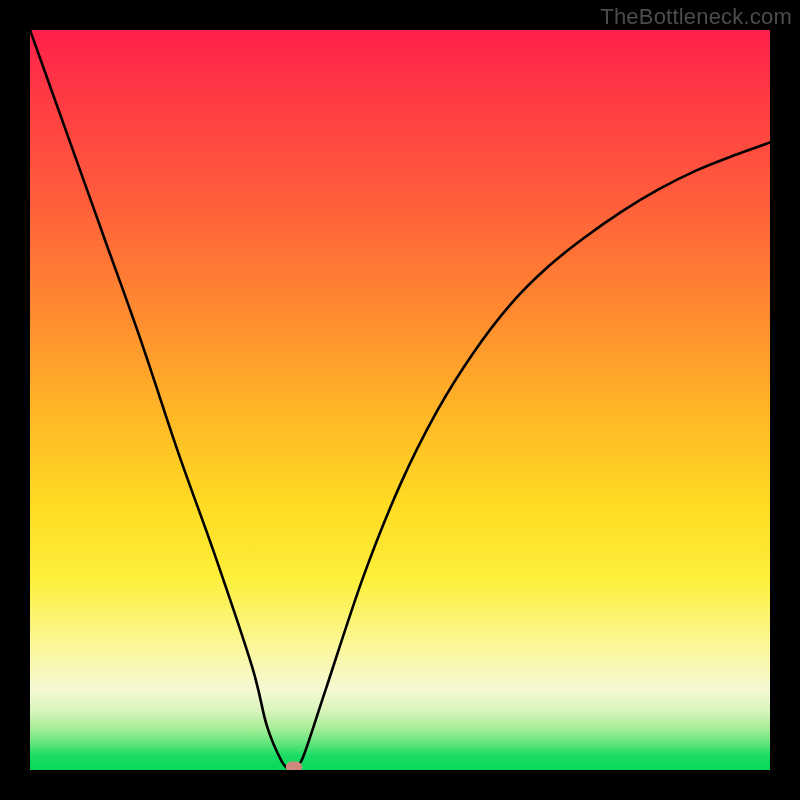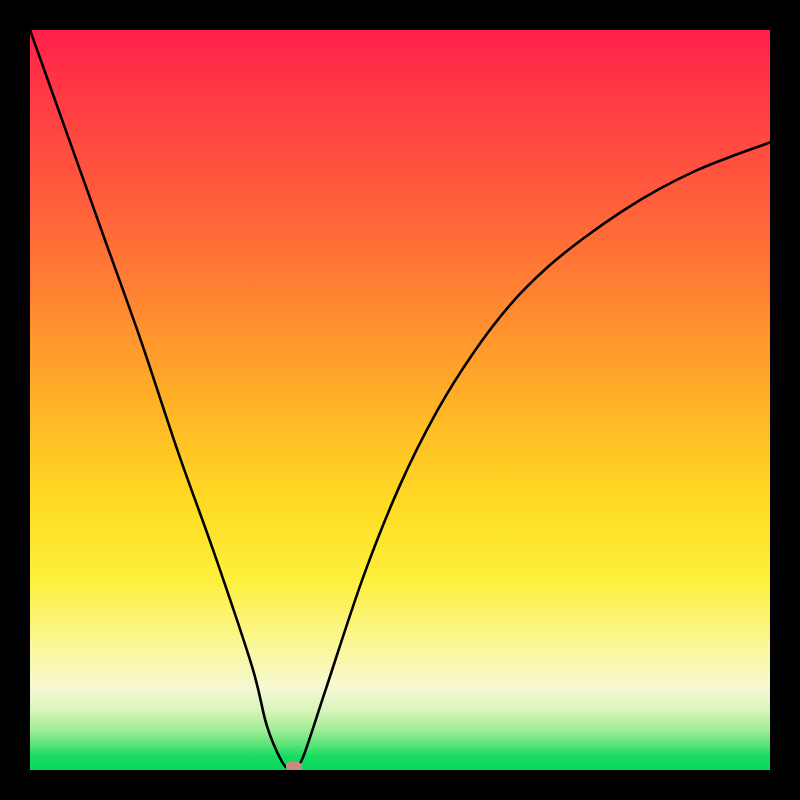--- a/index.html
+++ b/index.html
@@ -67,20 +67,21 @@
     height: 11px;
     background: #cf8a80;
     border-radius: 6px / 5px;
     transform: translate(-50%, -50%);
   }
 </style>
 </head>
 <body>
 
 <div class="frame">
+  <div class="watermark">TheBottleneck.com</div>
 
   <div class="plot">
     <div class="gradient"></div>
 
     <svg class="curve" viewBox="0 0 740 740" preserveAspectRatio="none">
       <path fill="none" stroke="#000" stroke-width="2.6" stroke-linejoin="round" stroke-linecap="round" d="M 0.00 0.00 C 6.17 17.27, 24.67 69.07, 37.00 103.60 C 49.33 138.13, 61.67 172.67, 74.00 207.20 C 86.33 241.73, 98.67 275.03, 111.00 310.80 C 123.33 346.57, 135.67 386.03, 148.00 421.80 C 160.33 457.57, 172.67 489.63, 185.00 525.40 C 197.33 561.17, 213.37 608.03, 222.00 636.40 C 230.63 664.77, 231.87 679.81, 236.80 695.60 C 241.73 711.39, 247.65 723.72, 251.60 731.12 C 255.55 738.52, 258.01 739.14, 260.48 740.00 C 262.95 740.86, 264.18 738.77, 266.40 736.30 C 268.62 733.83, 268.87 738.15, 273.80 725.20 C 278.73 712.25, 286.13 688.20, 296.00 658.60 C 305.87 629.00, 320.67 581.52, 333.00 547.60 C 345.33 513.68, 357.67 482.85, 370.00 455.10 C 382.33 427.35, 394.67 403.30, 407.00 381.10 C 419.33 358.90, 431.67 339.78, 444.00 321.90 C 456.33 304.02, 468.67 287.98, 481.00 273.80 C 493.33 259.62, 505.67 247.90, 518.00 236.80 C 530.33 225.70, 542.67 216.45, 555.00 207.20 C 567.33 197.95, 579.67 189.32, 592.00 181.30 C 604.33 173.28, 616.67 165.88, 629.00 159.10 C 641.33 152.32, 653.67 146.15, 666.00 140.60 C 678.33 135.05, 690.67 130.49, 703.00 125.80 C 715.33 121.11, 733.83 114.70, 740.00 112.48"></path>
     </svg>
 
     <div class="marker" style="left: 264.18px; top: 737px;"></div>
   </div>

